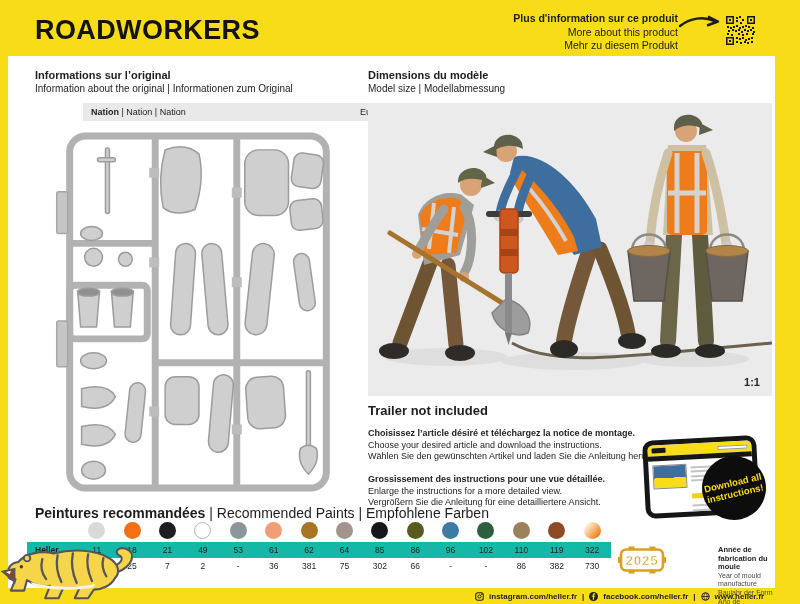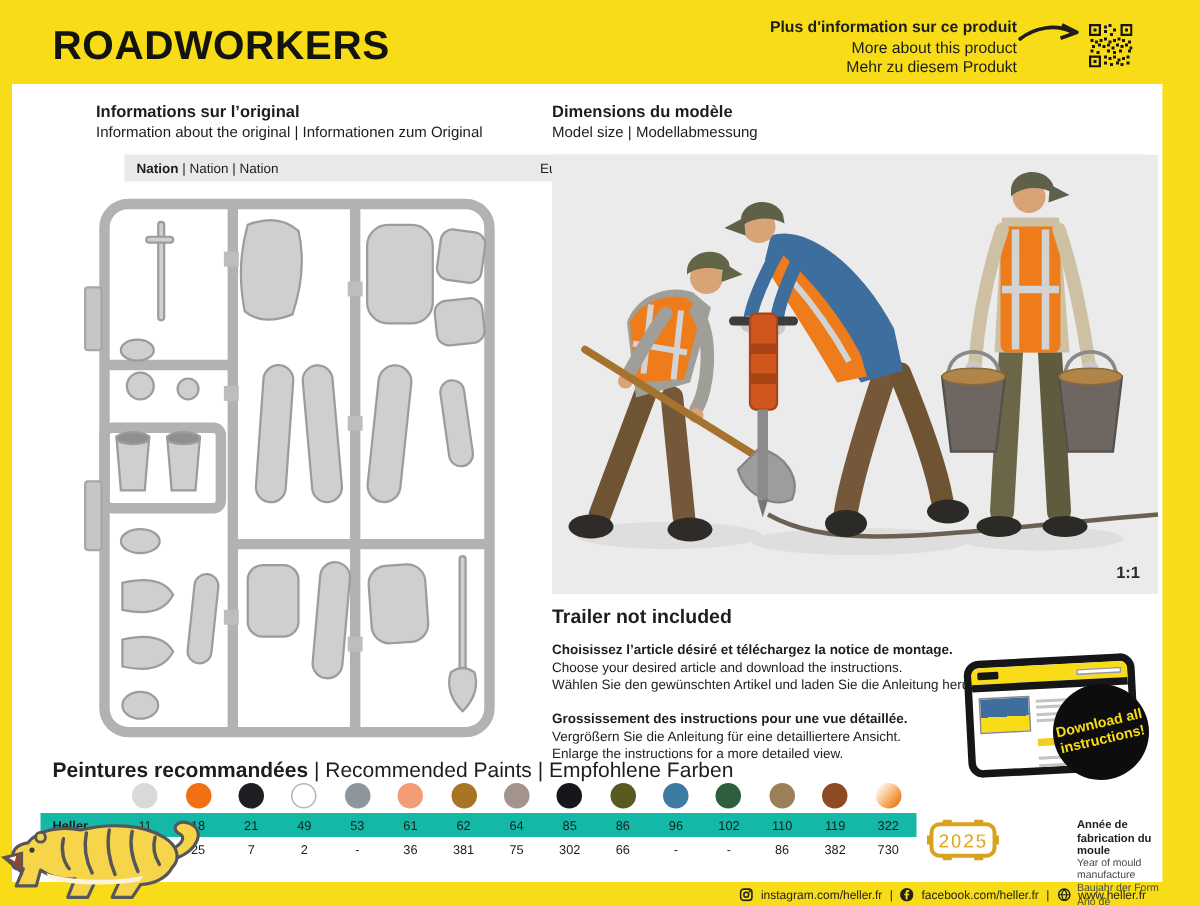--- a/index.html
+++ b/index.html
@@ -12,21 +12,21 @@
   
   .title { position:absolute; left:35px; top:15px; font-size:27px; font-weight:bold; letter-spacing:.4px; color:#131310; }
   .moreinfo { position:absolute; top:12px; right:122px; text-align:right; font-size:10.5px; line-height:13.5px; }
   .moreinfo .b { font-weight:bold; }
   .arrow-svg { position:absolute; top:13px; right:76px; width:46px; height:18px; }
   .qr-svg { position:absolute; top:16px; right:45px; width:29px; height:29px; }
   
   .card { position:absolute; left:8px; top:56px; width:767px; height:532px; background:#ffffff; }
   h2 { font-size:11px; font-weight:bold; }
   .sub { font-size:10px; margin-top:2px; }
-  .head-left { position:absolute; left:27px; top:13px;margin-left:29px; }
+  .head-left { position:absolute; left:27px; top:13px; }
   .head-right { position:absolute; left:360px; top:13px; }
   .nation-bar { position:absolute; left:27px; top:47px; width:320px; height:18px; background:#e9e9e8;
     display:flex; justify-content:space-between; align-items:center; padding:0 14px 0 8px; font-size:9px;margin-left:48px; }
   .nation-bar .b { font-weight:bold; }
   .sprue { position:absolute; left:27px; top:70px; width:320px; height:380px; }
   .illus { position:absolute; left:360px; top:47px; width:404px; height:293px; background:#ebebeb;border-radius:11px; }
   .illus svg { width:100%; height:100%; display:block; }
   .scale { position:absolute; right:12px; bottom:8px; font-size:11px; font-weight:bold; color:#2a2a26; }
   .trailer { position:absolute; left:360px; top:347px; font-size:13px; font-weight:bold; }
   .pblock1 { position:absolute; left:360px; top:372px; }
@@ -62,21 +62,21 @@
   .paint-row.heller { background:#14b8a6; }
   .paint-row .brand { width:52px; padding-left:8px; font-weight:bold; }
   .paint-row .cells { display:flex;text-align:right; }
   .paint-row .cells .cell { justify-content:center; }
   
   .mould-logo { position:absolute; left:610px; top:489px; width:48px; height:30px; }
   .mould-text { position:absolute; left:664px; top:490px; font-size:7px; line-height:8.6px; color:#4a4a45;margin-left:46px; }
   .mould-text .b { font-weight:bold; font-size:7.5px; color:#1d1d1b; }
   
   .footer { position:absolute; right:36px; bottom:3px; display:flex; align-items:flex-start; gap:5px;
-    font-size:8px; font-weight:normal; color:#22221c; }
+    font-size:8px; font-weight:bold; color:#22221c; }
   .footer svg { display:block; }
   .tiger { position:absolute; left:-2px; top:540px; width:144px; height:63px; z-index:6; }
 </style>
 </head>
 <body>
 
 <div class="page">
 
   <h1 class="title">ROADWORKERS</h1>
   <div class="moreinfo">
@@ -299,22 +299,22 @@
     </div>
 
     <h3 class="trailer">Trailer not included</h3>
     <div class="pblock1">
       <p class="b">Choisissez l’article désiré et téléchargez la notice de montage.</p>
       <p>Choose your desired article and download the instructions.</p>
       <p>Wählen Sie den gewünschten Artikel und laden Sie die Anleitung herunter.</p>
     </div>
     <div class="pblock2">
       <p class="b">Grossissement des instructions pour une vue détaillée.</p>
+      <p>Enlarge the instructions for a more detailed view.</p>
       <p>Vergrößern Sie die Anleitung für eine detailliertere Ansicht.</p>
-      <p>Enlarge the instructions for a more detailed view.</p>
     </div>
 
     <div class="tablet">
       <div class="t-bar">
           <span class="t-logo"></span>
           <span class="t-search"></span>
         </div>
       <div class="t-nav"></div>
       <div class="t-body">
         <div class="t-prod"></div>

